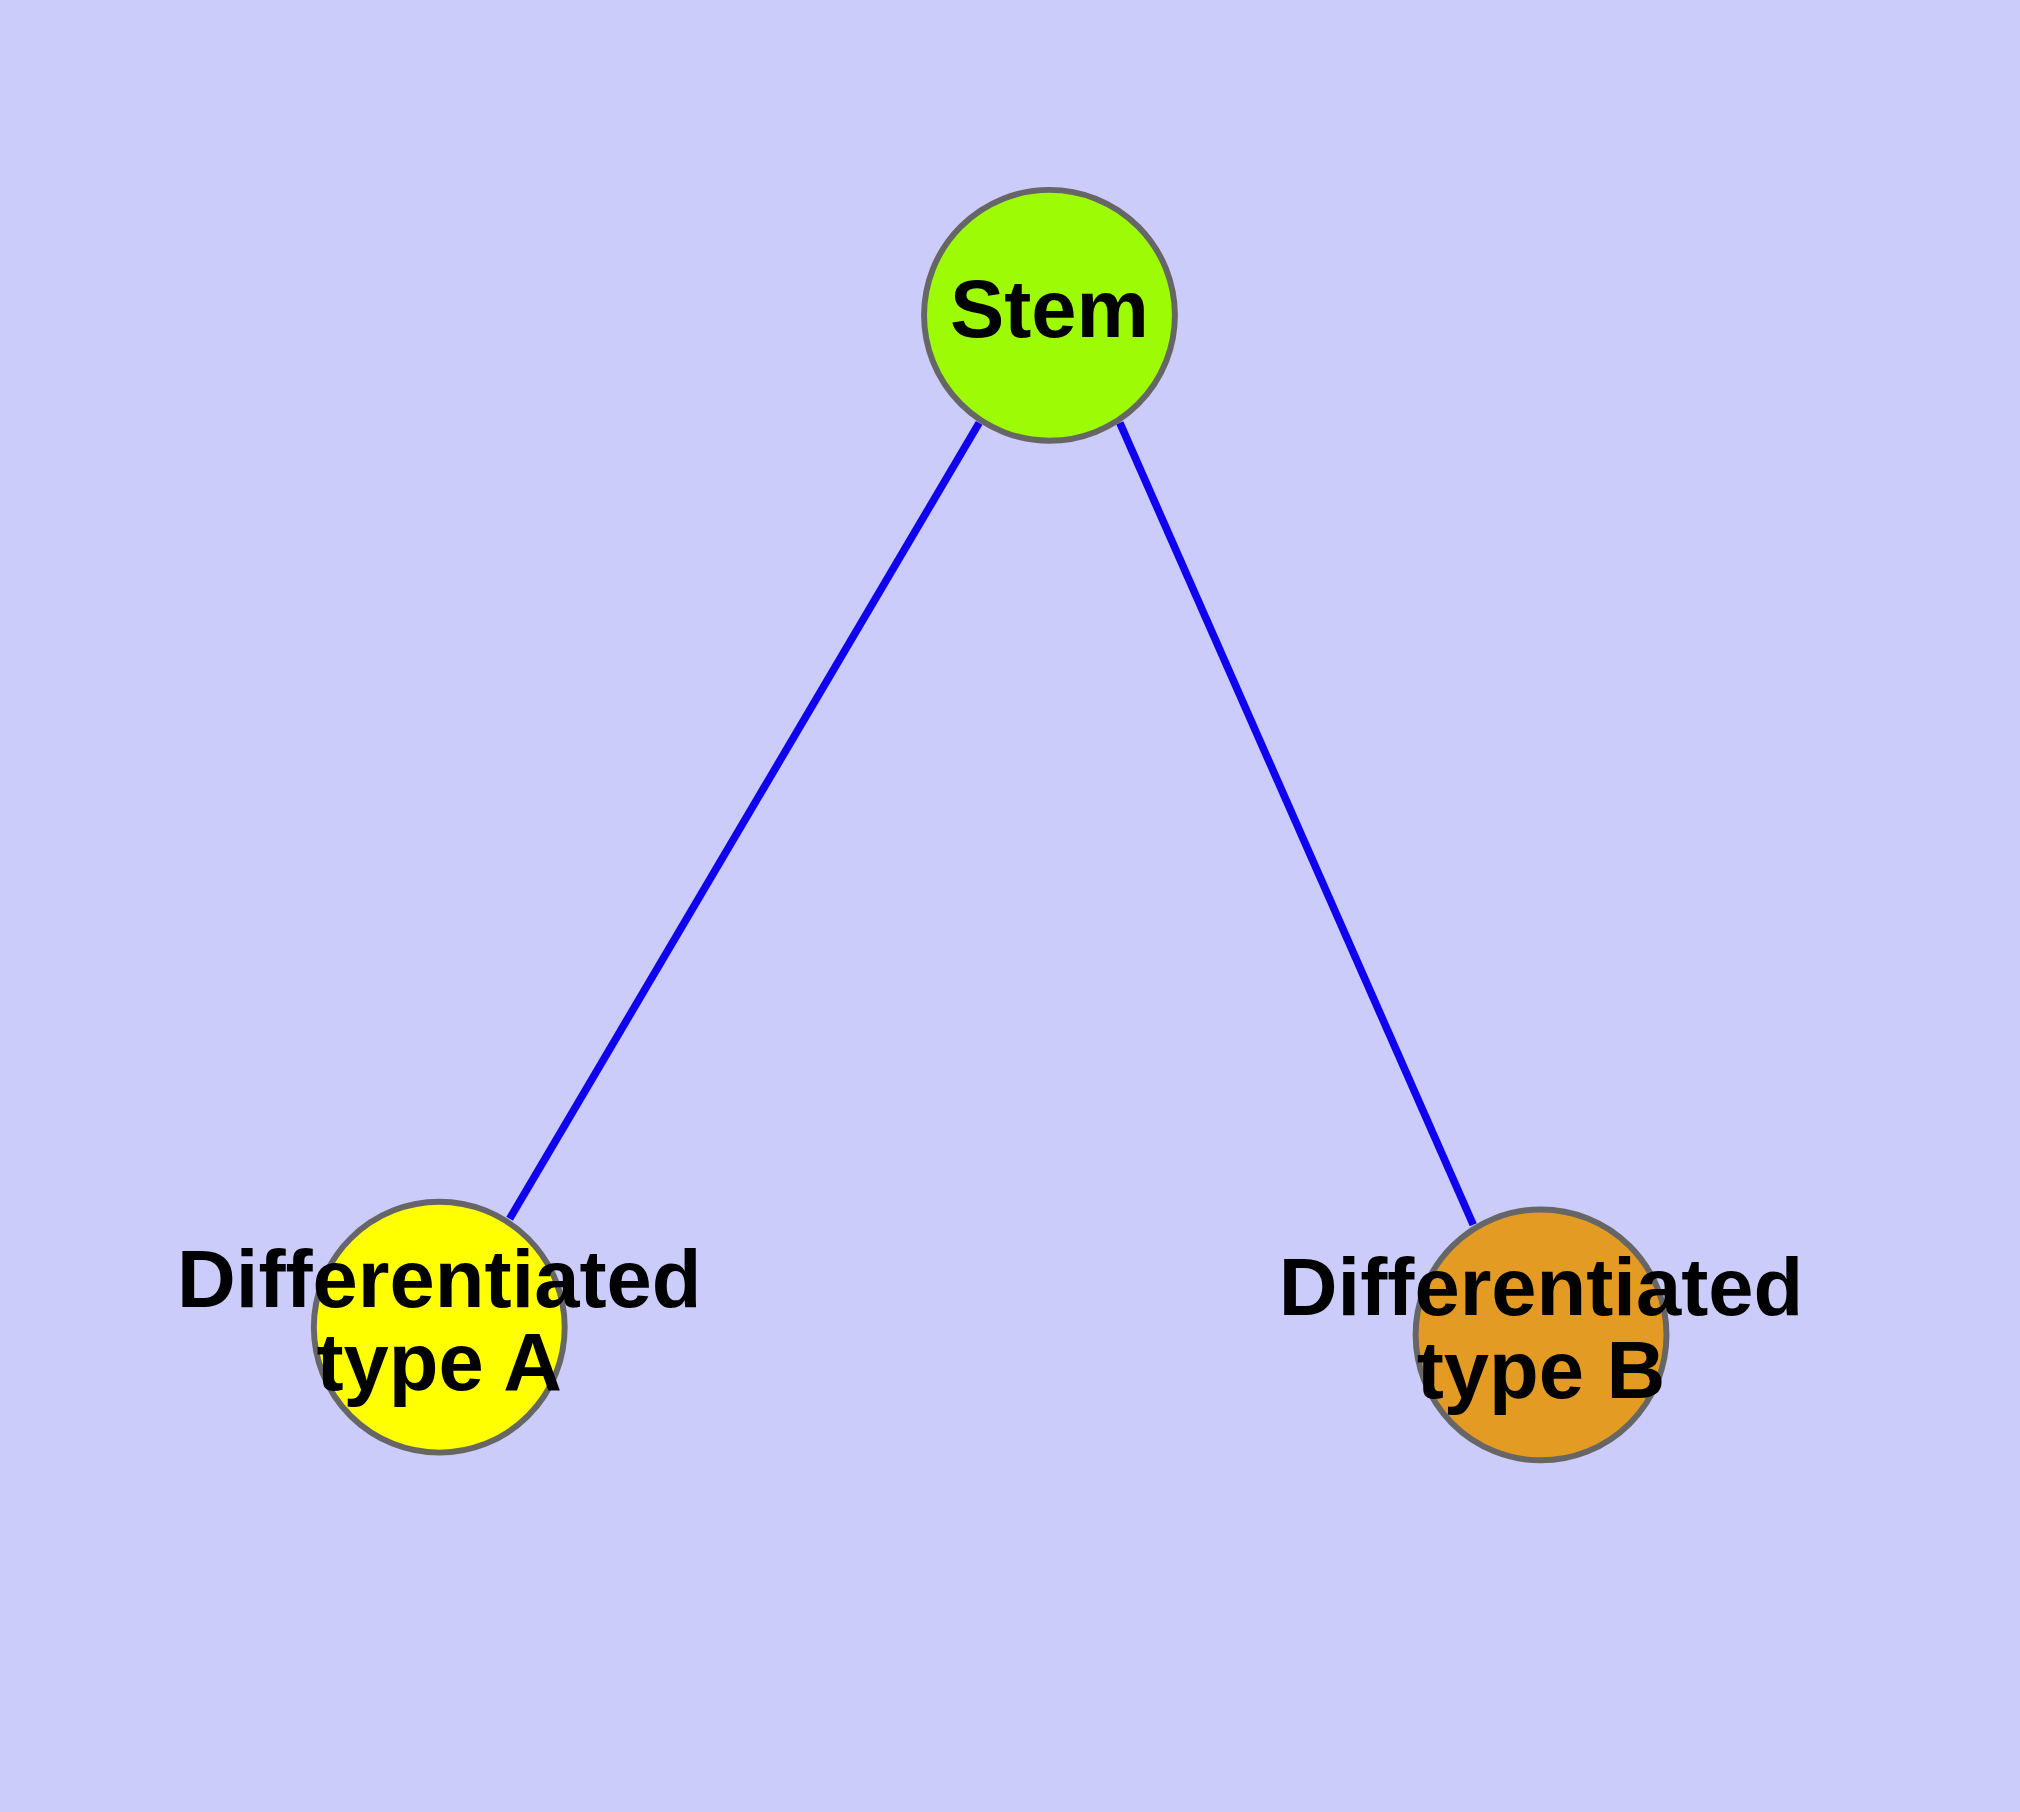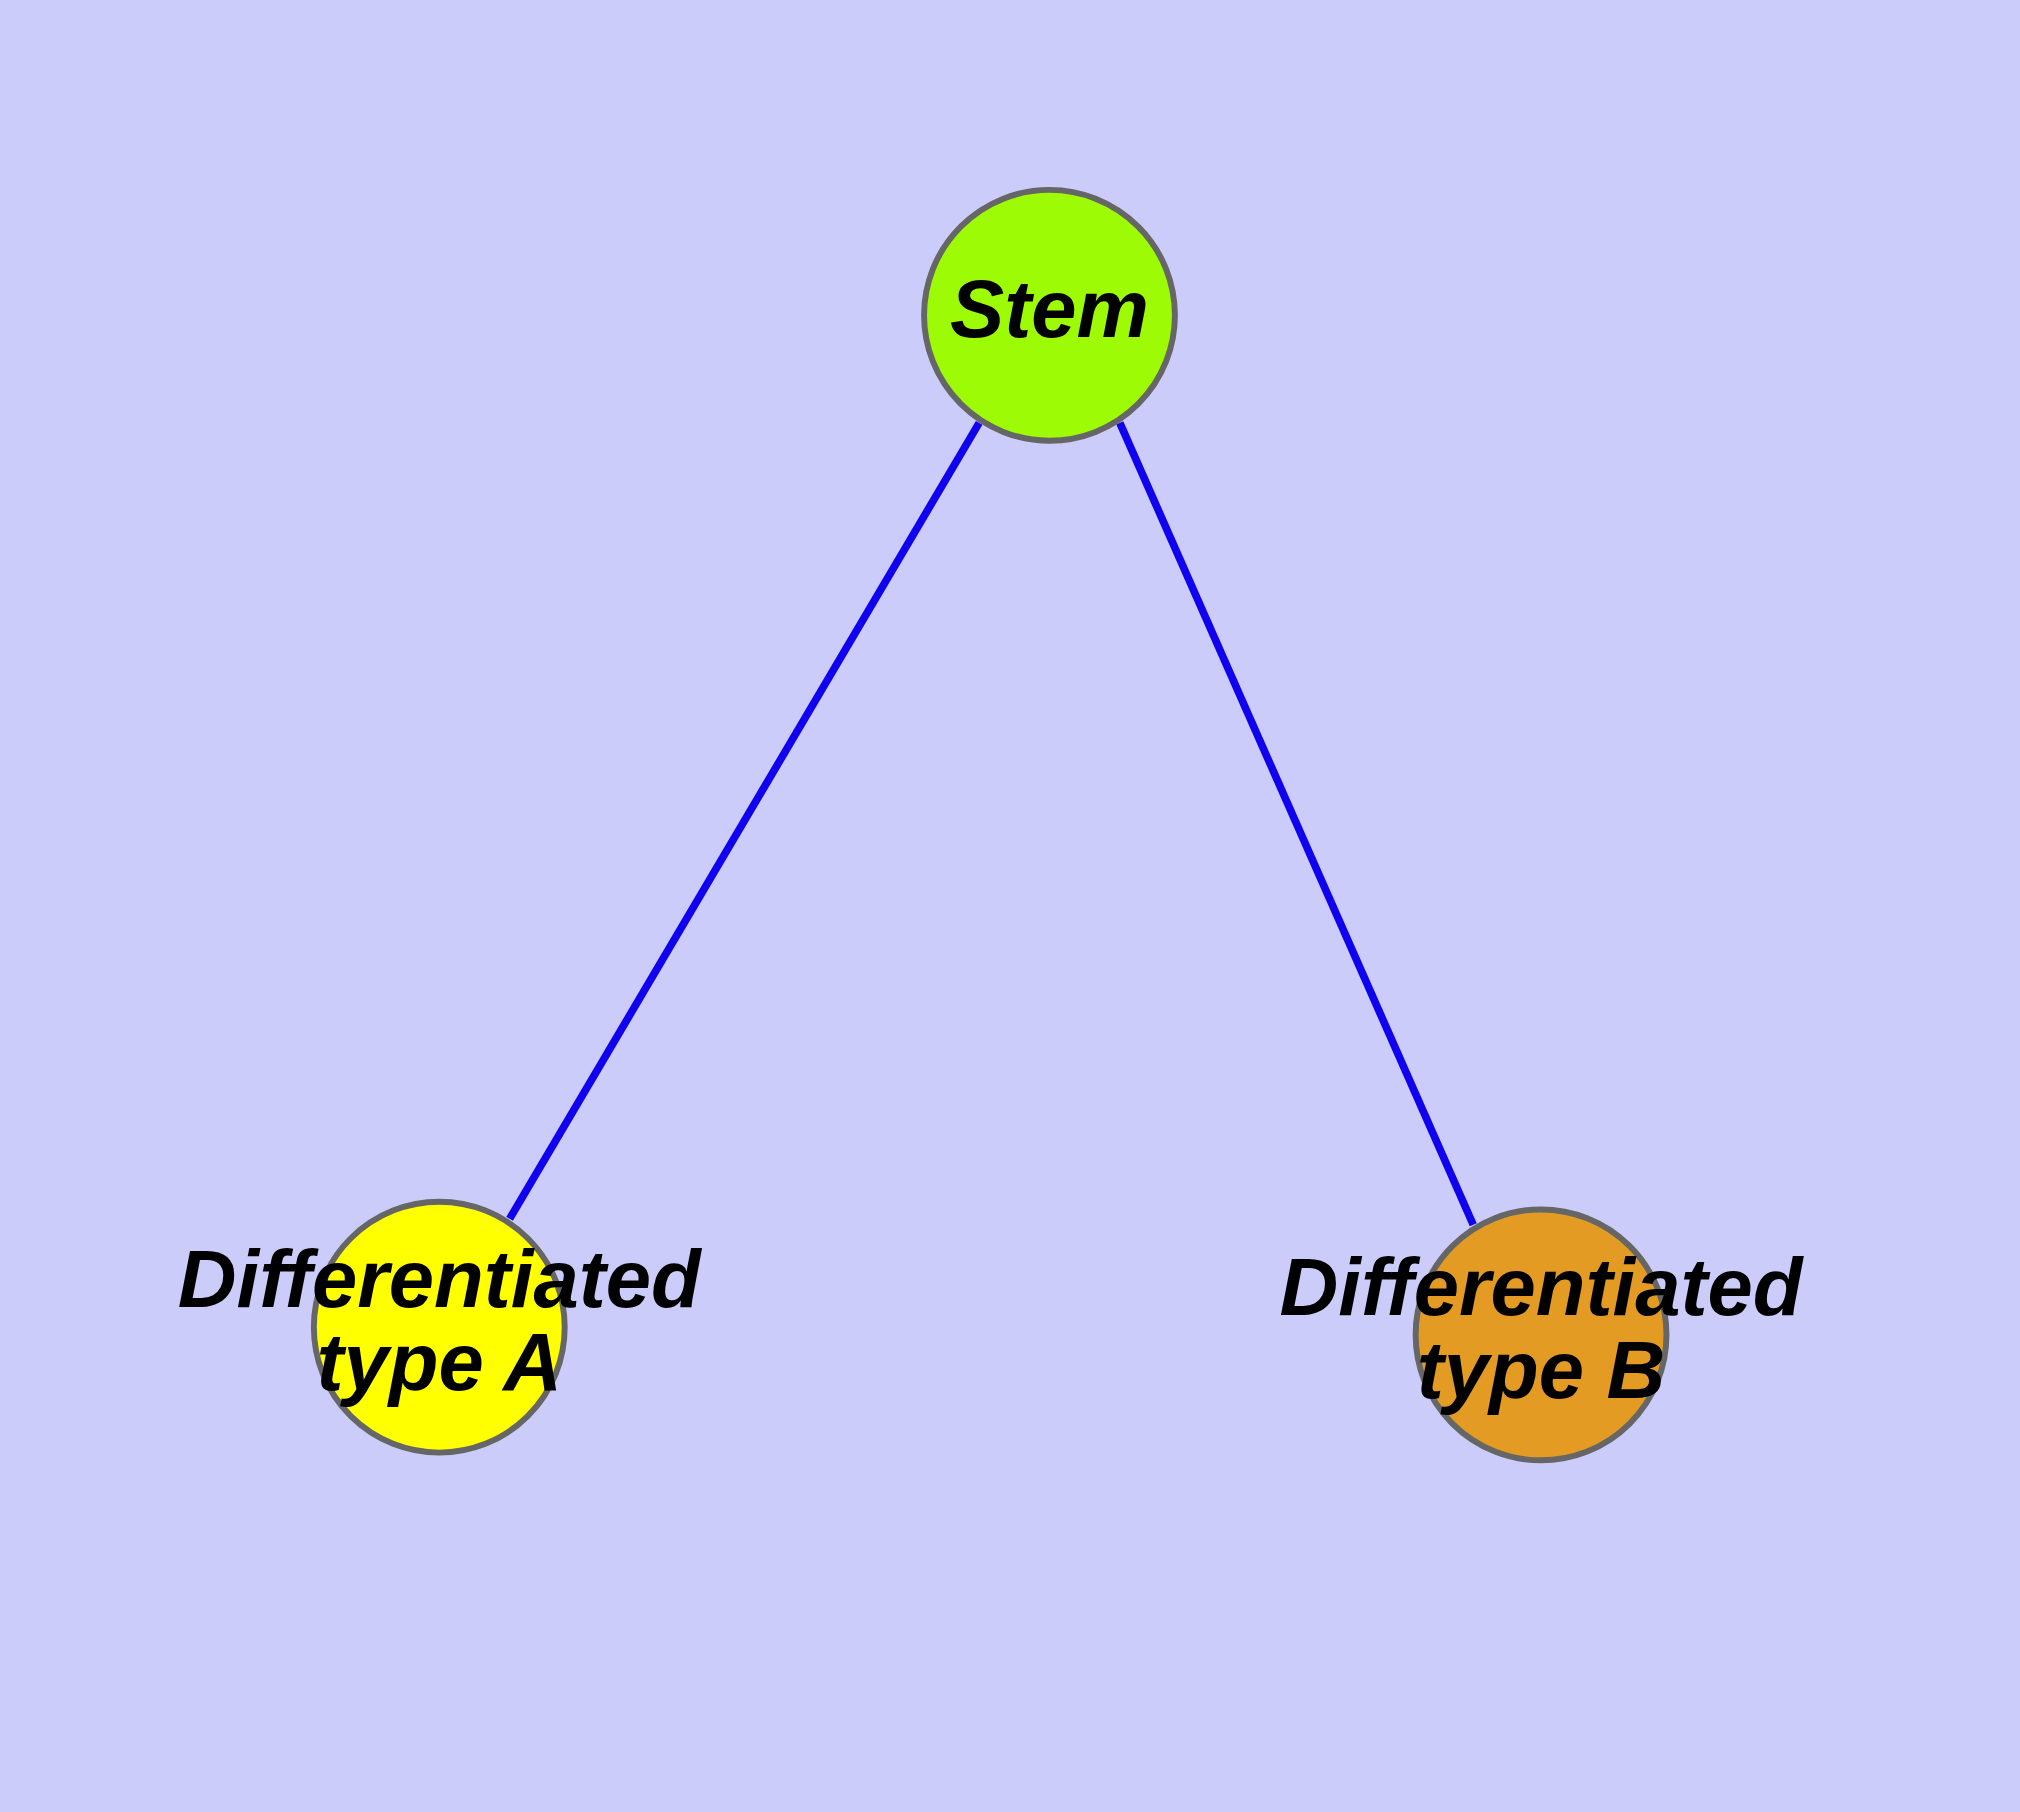--- a/index.html
+++ b/index.html
@@ -11,21 +11,20 @@
     width: 2021px;
     height: 1812px;
     overflow: hidden;
     font-family: "Liberation Sans", sans-serif;
   }
   #canvas-root {
     position: relative;
     width: 2021px;
     height: 1812px;
     background: #ccccfa;
-    font-style: italic;
   }
   #graph-svg {
     position: absolute;
     left: 0;
     top: 0;
     width: 2021px;
     height: 1812px;
     display: block;
   }
   .node-label {

